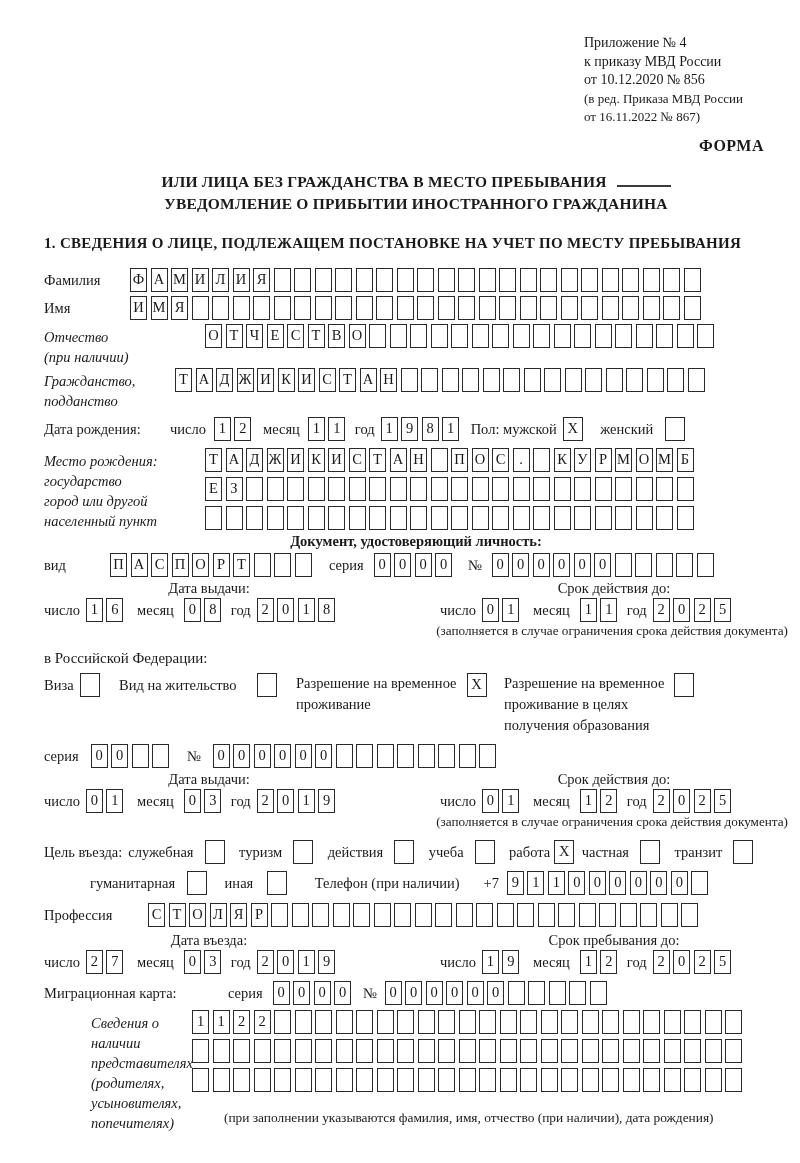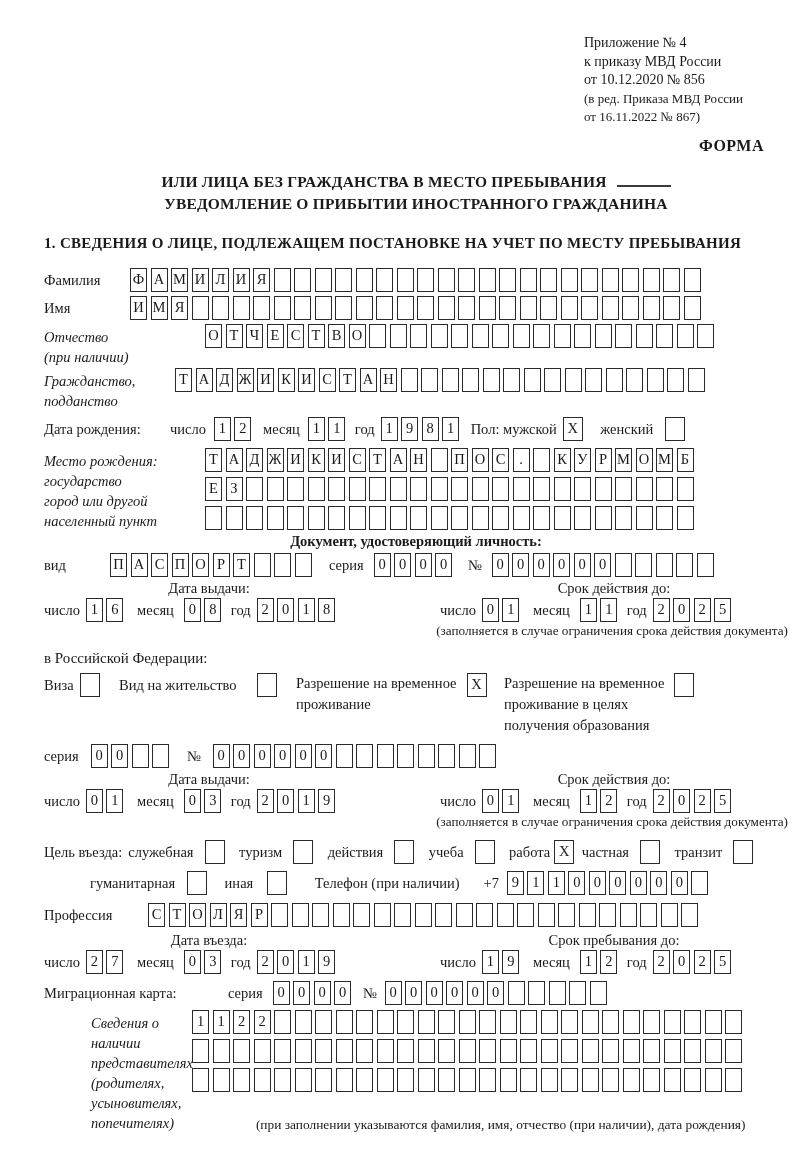--- a/index.html
+++ b/index.html
@@ -53,21 +53,21 @@
   .fine-note { text-align: right; font-size: 13.2px; margin-top: 1px; }
 
   .respara { margin-top: 7px; line-height: 24px; font-size: 15px; }
   .vrow { display: flex; align-items: flex-start; margin-top: 3px; }
   .cblock { display: inline-block; text-align: left; line-height: 21px; font-size: 14.5px; }
 
   .purpose { display: flex; align-items: flex-start; margin-top: 10px; }
   .purpose .slbl { padding-top: 4px; }
   .gap4 { margin-left: 4px; } .gap11 { margin-left: 11px; }
 
-  .rep-note { text-align: right; font-size: 13.4px; margin-top: 20px; }
+  .rep-note { text-align: center; font-size: 13.4px; margin-top: 13px; }
 </style>
 </head>
 <body>
 
 <div>
 
   <div class="hdr">
     <div>Приложение № 4</div>
     <div>к приказу МВД России</div>
     <div>от 10.12.2020 № 856</div>

